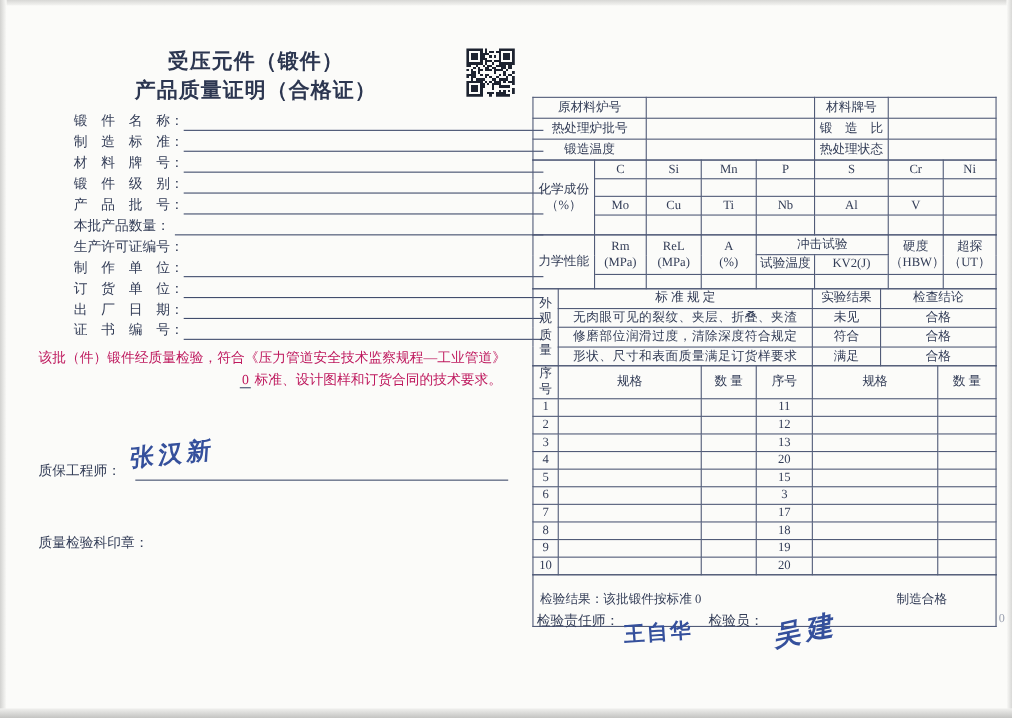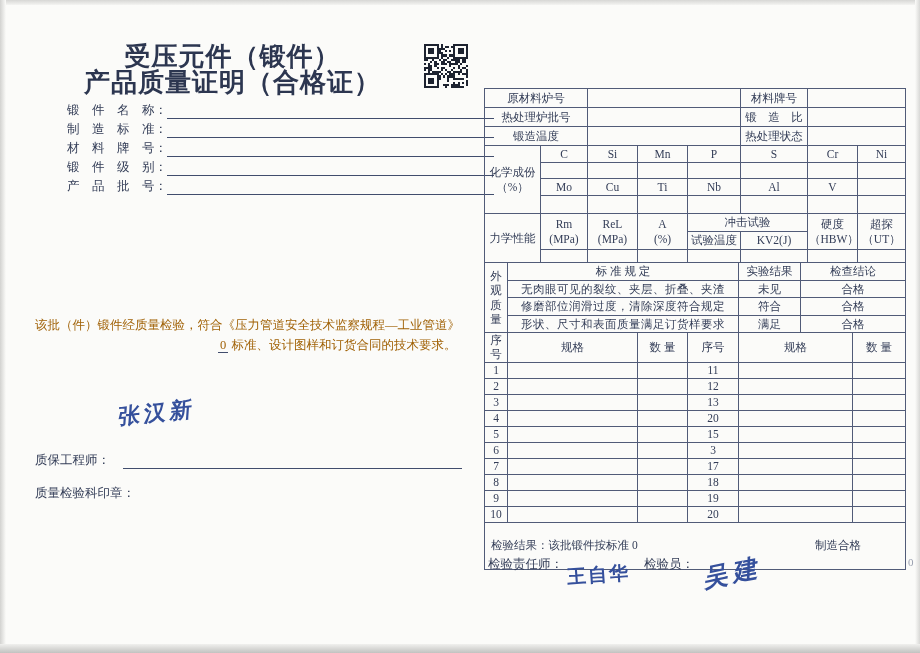--- a/index.html
+++ b/index.html
@@ -5,35 +5,35 @@
   * { margin:0; padding:0; box-sizing:border-box; }
   body { width:920px; height:653px; font-family:"Liberation Serif","DejaVu Serif",serif; background:#e9e9e7; }
   .sheet { position:relative; width:920px; height:653px; background:#fbfbf9; overflow:hidden; color:#303a53; }
   .edge-top { position:absolute; left:0; top:0; width:920px; height:5px; background:linear-gradient(#d7d7d5,#f4f4f2); }
   .edge-bottom { position:absolute; left:0; bottom:0; width:920px; height:9px; background:linear-gradient(#f0f0ee,#c2c2c0); }
   .edge-left { position:absolute; left:0; top:0; width:6px; height:653px; background:linear-gradient(to right,#d2d2d0,#fbfbf9); }
   .edge-right { position:absolute; right:0; top:0; width:5px; height:653px; background:linear-gradient(to left,#d8d8d6,#fbfbf9); }
 
   
   .cert-title { position:absolute; left:60px; top:44px; width:345px; text-align:center;
-                font-size:26px; font-weight:bold; line-height:26px; letter-spacing:1px; color:#2c3650; }
+                font-size:19px; font-weight:bold; line-height:26px; letter-spacing:1px; color:#2c3650; }
   .qr { position:absolute; left:424px; top:44px; width:44px; height:44px; }
   .qr svg { display:block; width:44px; height:44px; }
 
   .fgroup { position:absolute; left:35px; width:427px;margin-left:32px; }
   .frow { display:flex; align-items:flex-end; height:19px; }
   .flabel { flex:0 0 92px; font-size:12.5px; color:#333d57; white-space:nowrap; line-height:17px; }
   .fline { flex:1; border-bottom:1.4px solid #414d6d; height:17px; }
   .fline.none { border-bottom:none; }
 
-  .statement { position:absolute; left:35px; top:316px; width:425px; font-size:12.5px; line-height:19.5px; color:#a16207; }
+  .statement { position:absolute; left:35px; top:316px; width:425px; font-size:12.5px; line-height:19.5px; color:#be185d; }
   .statement .l2 { padding-left:183px; }
   .ustd { border-bottom:1.2px solid #414d6d; padding:0 2px; }
 
-  .qa-row { position:absolute; left:35px; top:420px; width:427px; display:flex; align-items:flex-end;margin-top:32px; }
+  .qa-row { position:absolute; left:35px; top:420px; width:427px; display:flex; align-items:flex-end; }
   .qa-row .flabel { flex:0 0 88px; }
   .sig { font-weight:bold; color:#35509c; display:inline-block; }
   .sig-qa { position:absolute; left:118px; top:398px; font-size:22px; transform:rotate(-6deg) skewX(-10deg); letter-spacing:4px; }
   .stamp-label { position:absolute; left:35px; top:485px; font-size:12.5px; color:#333d57; }
 
   
   .report-title { position:absolute; left:484px; top:54px; width:421px; text-align:center;
                   font-size:17px; font-weight:bold; color:#2c3650; }
   .rtable-wrap { position:absolute; left:484px; top:88px; width:421px; }
   table.t { width:421px; table-layout:fixed; border-collapse:collapse; margin-top:-1px; }
@@ -319,22 +319,48 @@
         <span class="fline"></span>
       </div>
     <div class="frow">
         <span class="flabel">锻　件　级　别：</span>
         <span class="fline"></span>
       </div>
     <div class="frow">
         <span class="flabel">产　品　批　号：</span>
         <span class="fline"></span>
       </div>
+    <div class="frow">
+        <span class="flabel">本批产品数量：</span>
+        <span class="fline"></span>
+      </div>
   </div>
 
+  <div class="fgroup" style="top:214px;">
+    <div class="frow">
+        <span class="flabel" style="flex-basis:120px;">生产许可证编号：</span>
+        <span class="fline none"></span>
+      </div>
+    <div class="frow">
+        <span class="flabel">制　作　单　位：</span>
+        <span class="fline"></span>
+      </div>
+    <div class="frow">
+        <span class="flabel">订　货　单　位：</span>
+        <span class="fline"></span>
+      </div>
+    <div class="frow">
+        <span class="flabel">出　厂　日　期：</span>
+        <span class="fline"></span>
+      </div>
+    <div class="frow">
+        <span class="flabel">证　书　编　号：</span>
+        <span class="fline"></span>
+      </div>
+  </div>
 
   <div class="statement">
     <div>该批（件）锻件经质量检验，符合《压力管道安全技术监察规程—工业管道》</div>
     <div class="l2"><span class="ustd">0</span><span> 标准、设计图样和订货合同的技术要求。</span></div>
   </div>
 
   <div class="qa-row">
     <span class="flabel">质保工程师：</span>
     <span class="fline"></span>
   </div>

